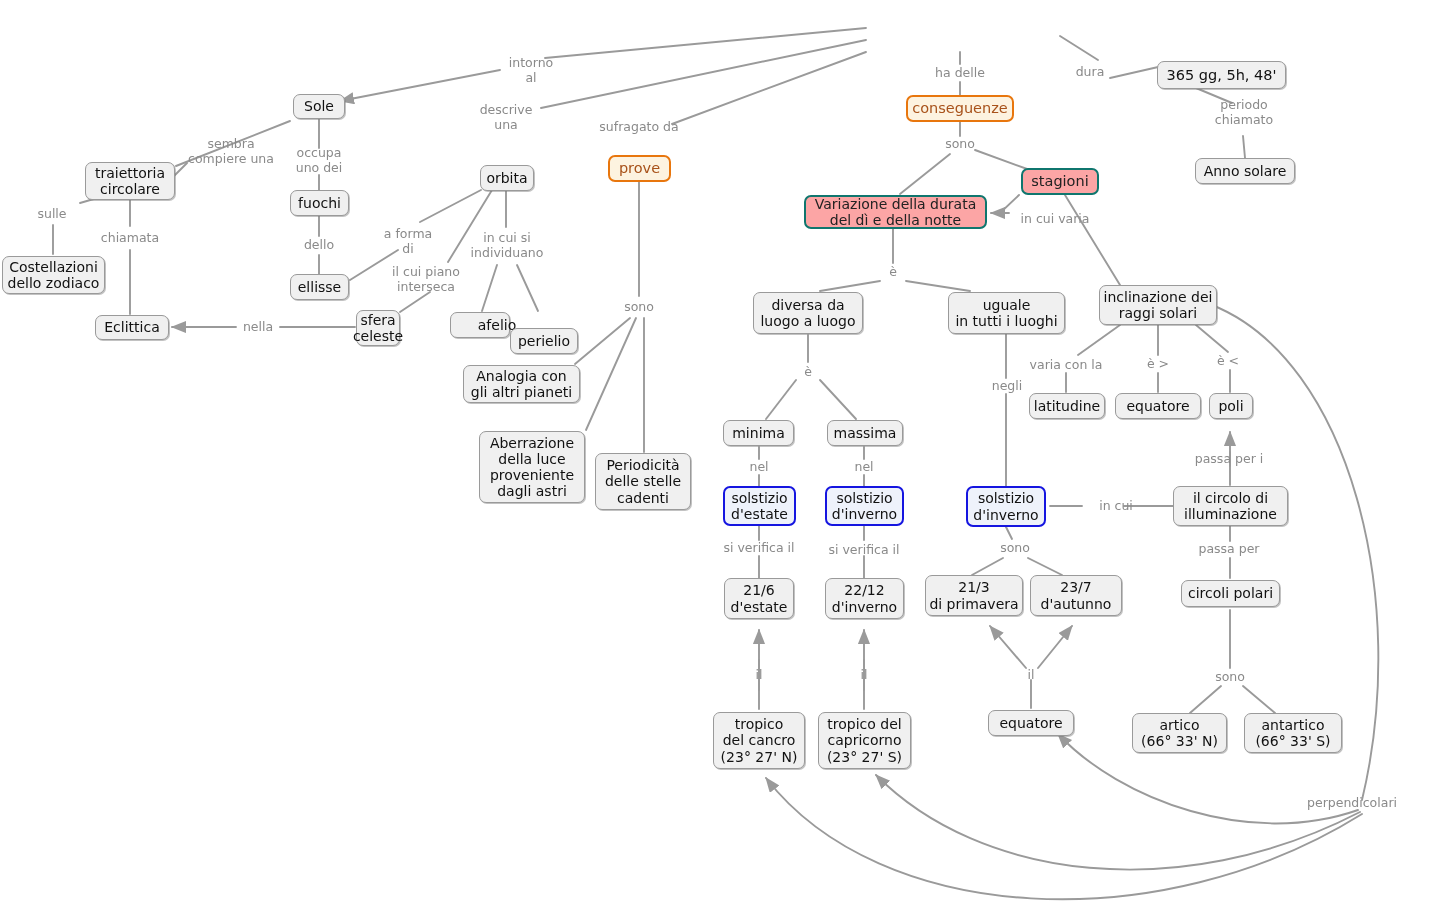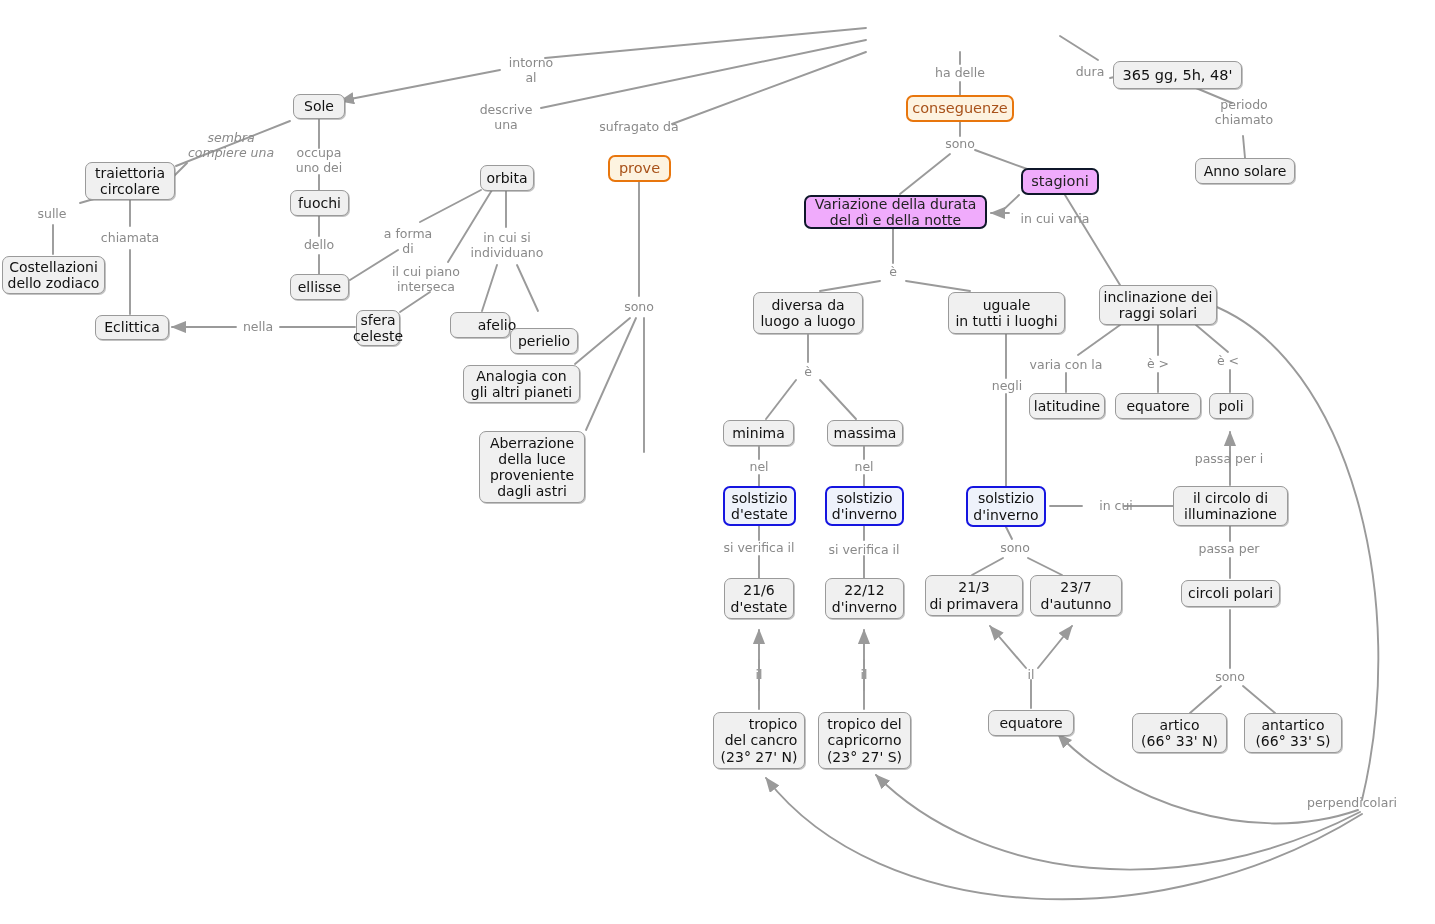--- a/index.html
+++ b/index.html
@@ -6,21 +6,21 @@
   body{width:1435px;height:924px;font-family:"DejaVu Sans",sans-serif;overflow:hidden;}
   #stage{position:relative;width:1435px;height:924px;background:#fff;}
   svg.links{position:absolute;left:0;top:0;width:1435px;height:924px;}
   .node{position:absolute;box-sizing:border-box;display:flex;align-items:center;justify-content:center;
         text-align:center;border-radius:7px;line-height:1.15;white-space:pre-line;}
   .n-plain{background:#f0f0f0;border:1.6px solid #9a9a9a;color:#111;
            box-shadow:1px 1px 0 rgba(120,120,120,.45);}
   .n-root{background:#ccf2c2;border:2px solid #1f9b52;color:#000;border-radius:9px;
           box-shadow:3px 3px 0 #0a7a5a;}
   .n-orange{background:#fdf3e0;border:2px solid #e8760d;color:#a8521a;}
-  .n-yellow{background:#f0abfc;border:2px solid #0f172a;color:#222;}
+  .n-yellow{background:#fca5a5;border:2px solid #0f766e;color:#222;}
   .n-blue{background:#eef2fb;border:2px solid #1515e0;color:#111;}
   .lbl{position:absolute;color:#8a8a8a;font-size:12.5px;text-align:center;line-height:1.18;
        white-space:pre-line;transform:translate(-50%,-50%);pointer-events:none;}
 </style>
 </head>
 <body>
 
 <div id="stage">
 
   <svg class="links" viewBox="0 0 1435 924">
@@ -146,21 +146,21 @@
       <path d="M517,265 L538,311"></path>
 
       <path d="M639,182 L639,296"></path>
       <path d="M630,318 L575,364"></path>
       <path d="M636,318 L586,430"></path>
       <path d="M644,318 L644,452"></path>
     </g>
   </svg>
 
 
-  <div class="node n-plain" style="left:1113px;top:61px;width:129px;height:28px;font-size:14.5px;">365 gg, 5h, 48'</div>
+  <div class="node n-plain" style="left:1157px;top:61px;width:129px;height:28px;font-size:14.5px;">365 gg, 5h, 48'</div>
 
   <div class="node n-plain" style="left:1195px;top:158px;width:100px;height:26px;font-size:14px;">Anno solare</div>
 
   <div class="node n-orange" style="left:906px;top:95px;width:108px;height:27px;font-size:14.5px;">conseguenze</div>
 
   <div class="node n-yellow" style="left:1021px;top:168px;width:78px;height:27px;font-size:14.5px;">stagioni</div>
 
   <div class="node n-yellow" style="left:804px;top:195px;width:183px;height:34px;font-size:14px;">Variazione della durata
 del dì e della notte</div>
 
@@ -190,20 +190,23 @@
   <div class="node n-orange" style="left:608px;top:155px;width:63px;height:27px;font-size:14.5px;">prove</div>
 
   <div class="node n-plain" style="left:463px;top:365px;width:117px;height:38px;font-size:14px;">Analogia con
 gli altri pianeti</div>
 
   <div class="node n-plain" style="left:479px;top:431px;width:106px;height:72px;font-size:14px;">Aberrazione
 della luce
 proveniente
 dagli astri</div>
 
+  <div class="node n-plain" style="left:595px;top:453px;width:96px;height:57px;font-size:14px;">Periodicità
+delle stelle
+cadenti</div>
 
   <div class="node n-plain" style="left:753px;top:292px;width:110px;height:42px;font-size:14px;">diversa da
 luogo a luogo</div>
 
   <div class="node n-plain" style="left:948px;top:292px;width:117px;height:42px;font-size:14px;">uguale
 in tutti i luoghi</div>
 
   <div class="node n-plain" style="left:1099px;top:285px;width:118px;height:40px;font-size:14px;">inclinazione dei
 raggi solari</div>
 
@@ -236,21 +239,21 @@
 
   <div class="node n-plain" style="left:825px;top:578px;width:79px;height:41px;font-size:14px;">22/12
 d'inverno</div>
 
   <div class="node n-plain" style="left:925px;top:575px;width:98px;height:41px;font-size:14px;">21/3
 di primavera</div>
 
   <div class="node n-plain" style="left:1030px;top:575px;width:92px;height:41px;font-size:14px;">23/7
 d'autunno</div>
 
-  <div class="node n-plain" style="left:713px;top:712px;width:92px;height:57px;font-size:14px;text-align:right;">tropico
+  <div class="node n-plain" style="left:713px;top:712px;width:92px;height:57px;font-size:14px;">tropico
 del cancro
 (23° 27' N)</div>
 
   <div class="node n-plain" style="left:818px;top:712px;width:93px;height:57px;font-size:14px;">tropico del
 capricorno
 (23° 27' S)</div>
 
   <div class="node n-plain" style="left:988px;top:710px;width:86px;height:26px;font-size:14px;">equatore</div>
 
   <div class="node n-plain" style="left:1132px;top:713px;width:95px;height:40px;font-size:14px;">artico
@@ -263,21 +266,21 @@
   <div class="lbl" style="left:1244px;top:113px;">periodo
 chiamato</div>
   <div class="lbl" style="left:960px;top:73px;">ha delle</div>
   <div class="lbl" style="left:960px;top:144px;">sono</div>
   <div class="lbl" style="left:1055px;top:219px;">in cui varia</div>
   <div class="lbl" style="left:531px;top:71px;">intorno
 al</div>
   <div class="lbl" style="left:506px;top:118px;">descrive
 una</div>
   <div class="lbl" style="left:639px;top:127px;">sufragato da</div>
-  <div class="lbl" style="left:231px;top:146px;font-style:italic;">sembra
+  <div class="lbl" style="left:231px;top:152px;">sembra
 compiere una</div>
   <div class="lbl" style="left:319px;top:161px;">occupa
 uno dei</div>
   <div class="lbl" style="left:52px;top:214px;">sulle</div>
   <div class="lbl" style="left:130px;top:238px;">chiamata</div>
   <div class="lbl" style="left:319px;top:245px;">dello</div>
   <div class="lbl" style="left:408px;top:242px;">a forma
 di</div>
   <div class="lbl" style="left:426px;top:280px;">il cui piano
 interseca</div>

